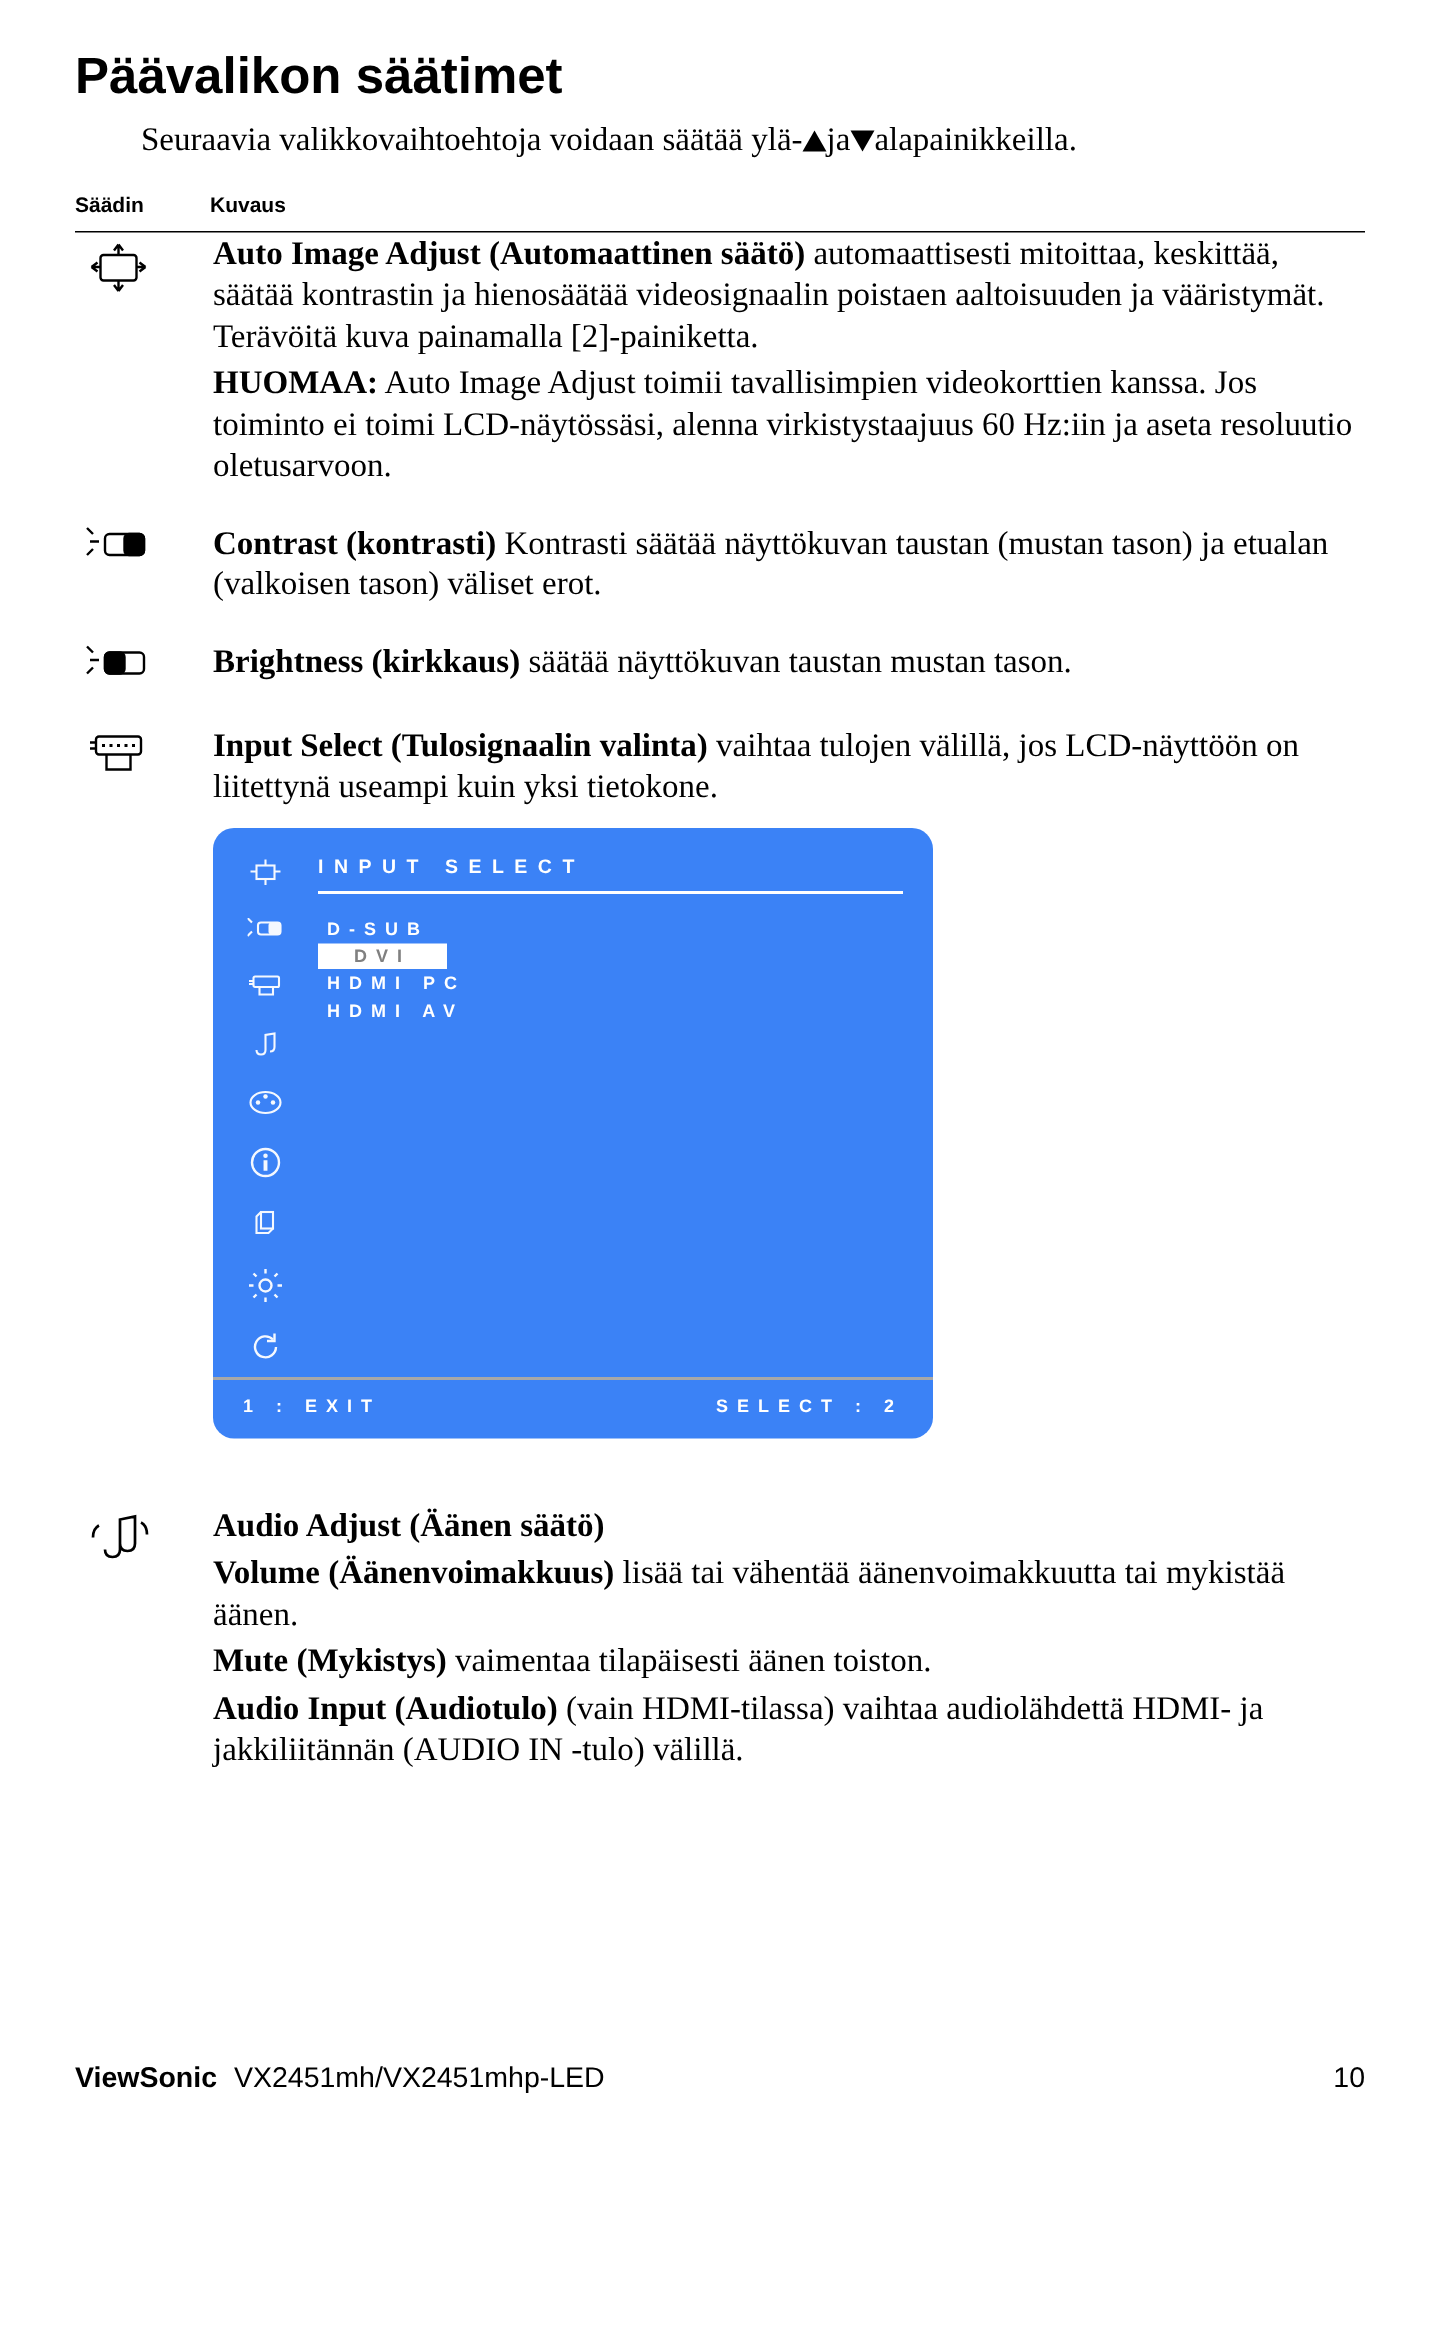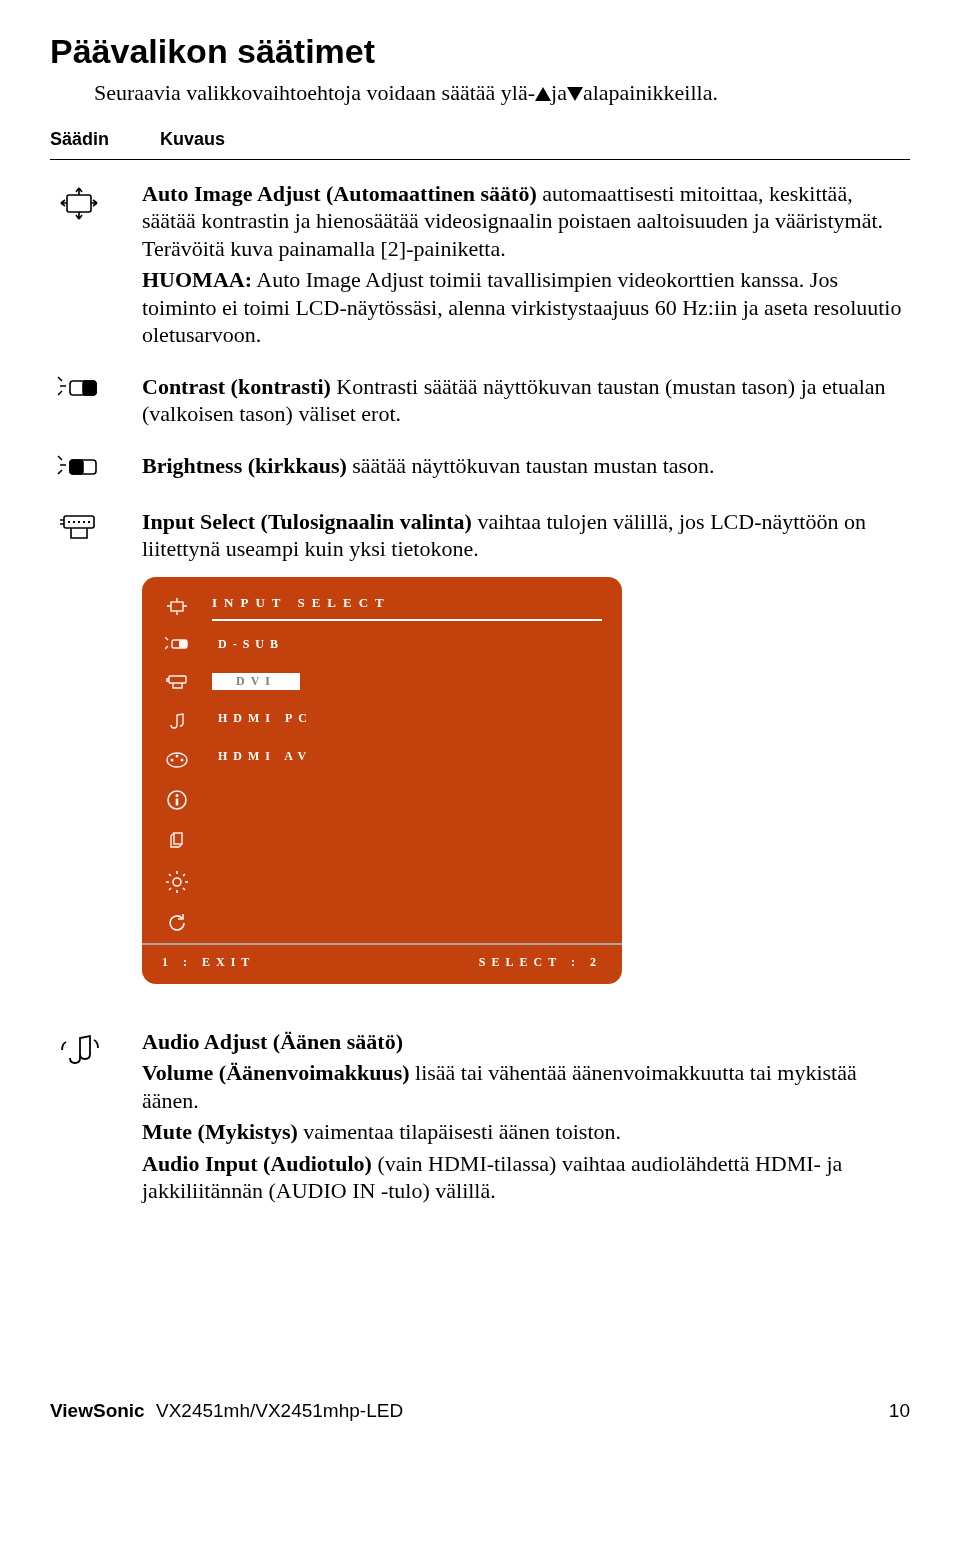--- a/index.html
+++ b/index.html
@@ -27,27 +27,26 @@
     display: inline-block;
     vertical-align: middle;
     width: 0; height: 0;
     border-left: 8px solid transparent;
     border-right: 8px solid transparent;
   }
   .tri-up { border-bottom: 14px solid #000; }
   .tri-down { border-top: 14px solid #000; }
   .headers {
     display: flex;
-    gap: 40px;
+    gap: 20px;
     font-family: Arial, Helvetica, sans-serif;
     font-weight: bold;
-    font-size: 18px;
+    font-size: 14px;
     padding-bottom: 8px;
     border-bottom: 1.5px solid #000;
-    margin-bottom: 20px;
   }
   .hdr-icon { width: 70px; }
   .entry {
     display: flex;
     gap: 34px;
     margin-bottom: 20px;
   }
   .icon-col {
     width: 58px;
     flex-shrink: 0;
@@ -56,23 +55,23 @@
     padding-top: 2px;
   }
   .desc-col { flex: 1; }
   .desc-col p { margin-bottom: 4px; }
   .bold { font-weight: bold; }
 
   
   .osd {
     width: 480px;
     margin: 14px 0 24px 0;
-    background: #c2410c;
+    background: #3b82f6;
     color: #fff;
-    font-family: Liberation Serif, serif;
+    font-family: Liberation Sans, sans-serif;
     border-radius: 14px;
     padding: 0;
     display: flex;
     flex-direction: column;
   }
   .osd-body {
     display: flex;
     padding: 18px 20px 10px 14px;
   }
   .osd-icons {
@@ -89,21 +88,21 @@
     padding-left: 14px;
   }
   .osd-title {
     letter-spacing: 7px;
     font-size: 13px;
     font-weight: bold;
     padding-bottom: 8px;
     border-bottom: 2px solid #fff;
     margin-bottom: 14px;
   }
-  .osd-items { display: flex; flex-direction: column; gap: 19px; }
+  .osd-items { display: flex; flex-direction: column; gap: 0; }
   .osd-item {
     letter-spacing: 6px;
     font-size: 12px;
     font-weight: bold;
     padding: 2px 6px;
     display: inline-block;
   }
   .osd-item.sel {
     background: #fff;
     color: #808080;

